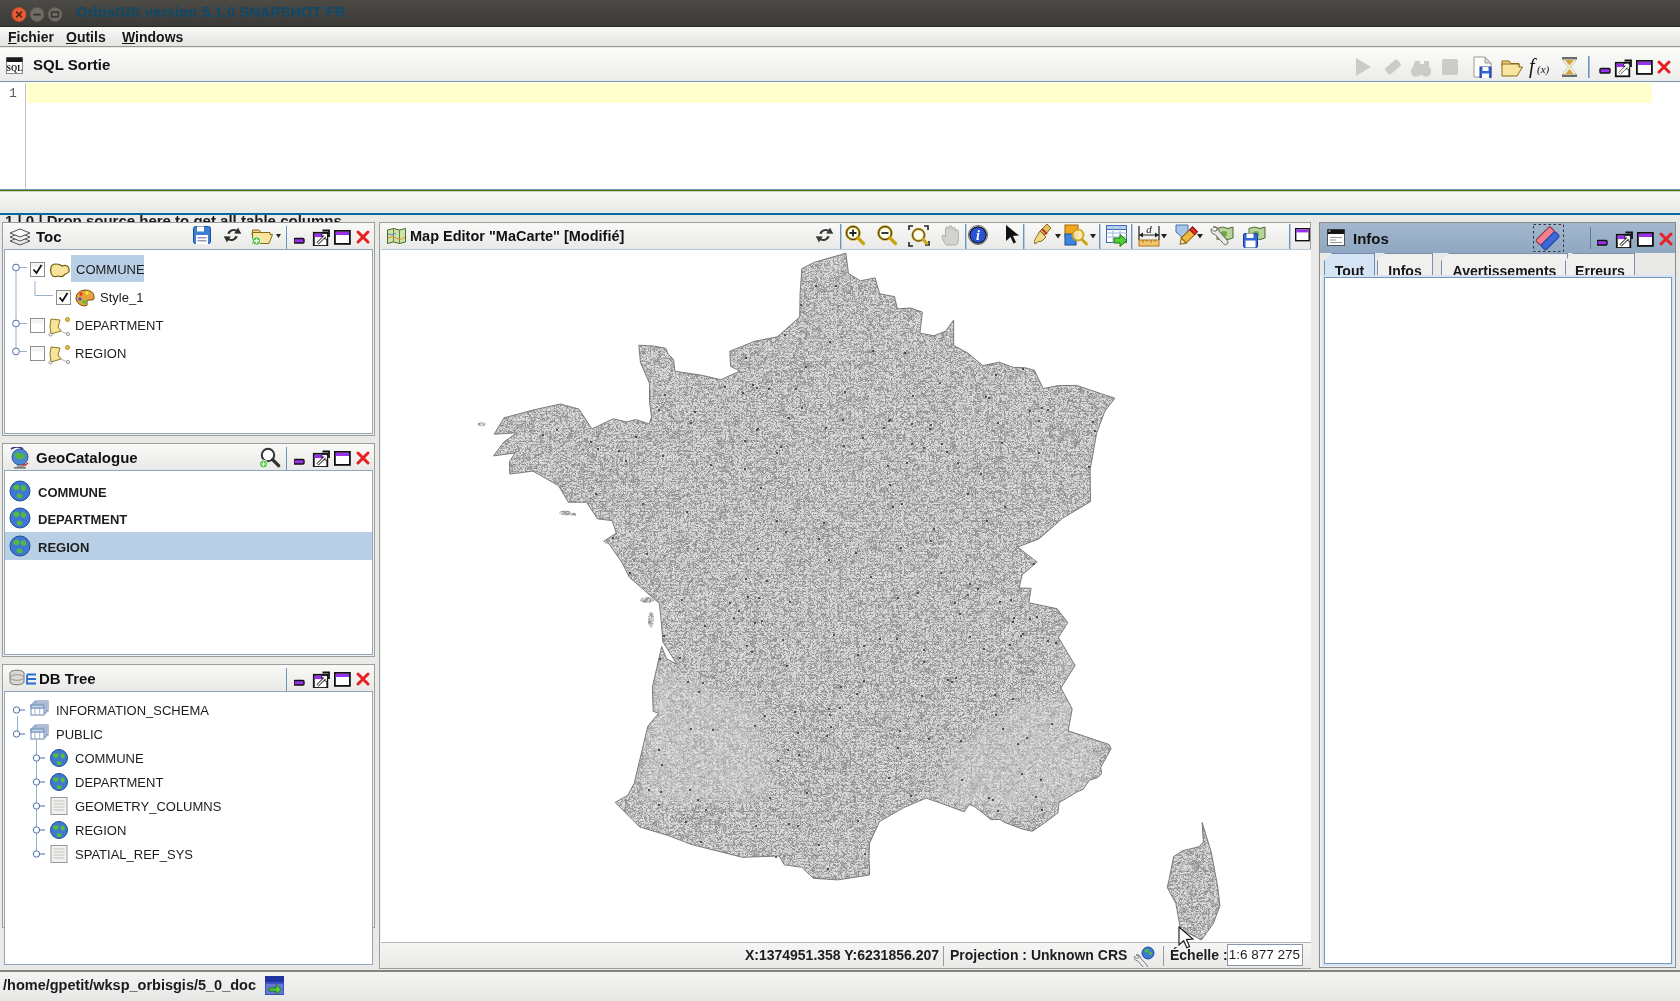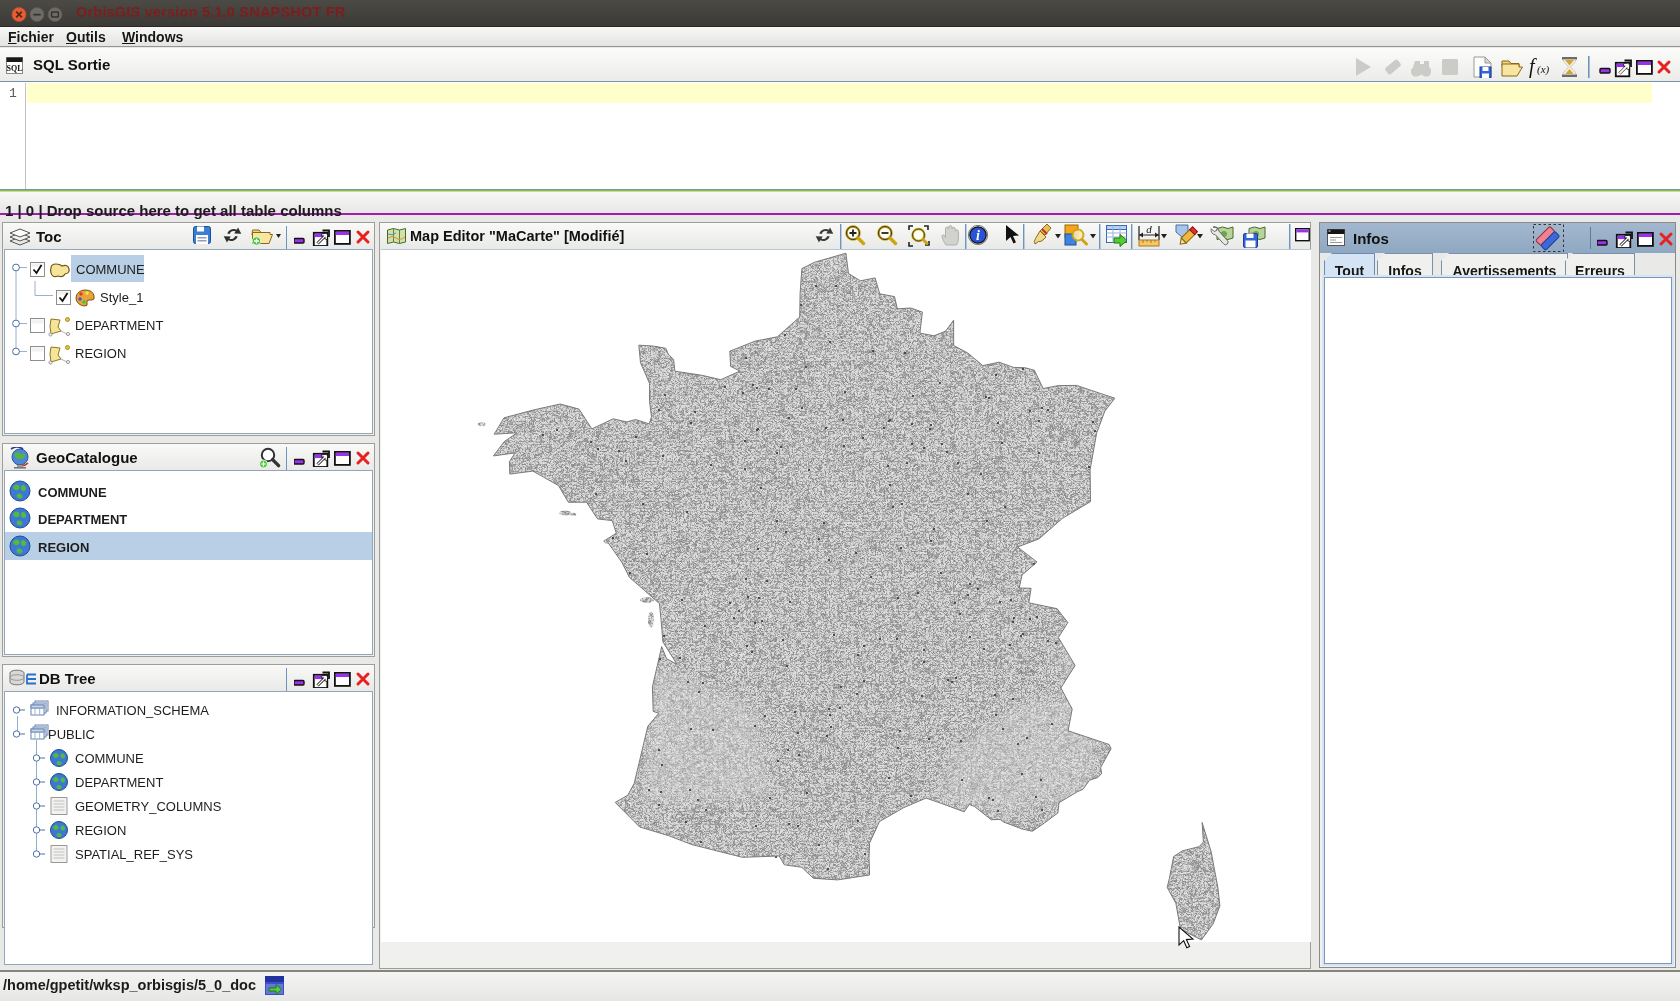--- a/index.html
+++ b/index.html
@@ -1,30 +1,30 @@
 <!DOCTYPE html>
 <html><head><meta charset="utf-8"><style>
 *{margin:0;padding:0;box-sizing:border-box}
 html,body{width:1680px;height:1001px;overflow:hidden;font-family:"Liberation Sans",sans-serif;background:#e9e9e8}
 #app{position:absolute;left:0;top:0;width:1680px;height:1001px}
 .abs{position:absolute}
 .titlebar{left:0;top:0;width:1680px;height:27px;background:linear-gradient(#4b4a45,#3b3a36);border-bottom:1px solid #282724}
-.titletext{left:76px;top:4px;font-size:14.5px;font-weight:bold;color:#7f1d1d;letter-spacing:.2px}
+.titletext{left:76px;top:4px;font-size:14.5px;font-weight:bold;color:#0c4a6e;letter-spacing:.2px}
 .menubar{left:0;top:27px;width:1680px;height:20px;background:linear-gradient(#f7f7f6,#e4e4e2);border-bottom:1px solid #96968f}
 .menuitem{top:29px;font-size:14px;font-weight:bold;color:#161616}
 .menuitem span{text-decoration:underline}
-.sqlpanel{left:0;top:48px;width:1680px;height:167px;background:#84cc16;border-bottom:2px solid #a21caf}
+.sqlpanel{left:0;top:48px;width:1680px;height:167px;background:#4d7c0f;border-bottom:2px solid #0369a1}
 .sqlhead{left:0;top:0;width:1680px;height:33px;background:linear-gradient(#fcfcfb,#ebebe9)}
 .ptitle{font-weight:bold;font-size:15px;color:#111}
 .sqledit{left:0;top:33px;width:1680px;height:109px;background:#fff;border-top:1px solid #7593ad;border-bottom:1px solid #7593ad}
 .gutter{left:0;top:1px;width:26px;height:106px;background:#fff;border-right:1px solid #c2c2bf}
 .lineno{left:9px;top:3px;font-family:"Liberation Mono",monospace;font-size:13px;color:#5a5a5a}
 .yellowline{left:27px;top:1px;width:1625px;height:20px;background:#ffffcb}
 .sqlstatus{left:0;top:143px;width:1680px;height:22px;background:linear-gradient(#f8f8f7,#e7e7e5);border-top:1px solid #cfcfcc}
-.sqlstatus div{margin:10px 0 0 5px;font-size:15px;font-weight:bold;color:#1b1b1b}
+.sqlstatus div{margin:20px 0 0 5px;font-size:15px;font-weight:bold;color:#1b1b1b}
 .panel{background:#f0f0ef;border:1px solid #9d9d99}
 .phead{left:0;top:0;right:0;height:26px;background:linear-gradient(#f9f9f8,#e9e9e7)}
 .pheadblue{left:0;top:0;right:0;height:30px;background:linear-gradient(#a3b8cf,#8fa7c1)}
 .pcontent{background:#fff;border:1px solid #93a5ba}
 .sep{width:1px;background:#6d94bd;top:3px;bottom:3px}
 .row{position:absolute;font-size:13px;color:#1d1d1d;white-space:nowrap}
 .hl{background:#b8cfe5}
 .treeline{position:absolute;background:#94aecc}
 .bottombar{left:0;top:970px;width:1680px;height:31px;background:linear-gradient(#f4f4f3,#e6e6e4);border-top:2px solid #85847e}
 .bottombar div{margin:5px 13px 0 3px;font-size:14.5px;font-weight:bold;color:#1b1b1b}
@@ -401,21 +401,21 @@
   <svg class="abs" style="left:25px;top:32px" width="22" height="20">
           <g>
             <rect x="5" y="1" width="13" height="10" fill="#eef2fa" stroke="#6b86b2"></rect>
             <rect x="3" y="3" width="13" height="10" fill="#eef2fa" stroke="#6b86b2"></rect>
             <rect x="1" y="5" width="13" height="10" fill="#fff" stroke="#6b86b2"></rect>
             <path d="M1,8 h13 M5,5 v10 M9.7,5 v10" stroke="#9db4d4" fill="none"></path>
             <rect x="1" y="5" width="13" height="3" fill="#c5d5ee" stroke="#6b86b2"></rect>
           </g>
         </svg>
   <div class="row" style="left:51px;top:11px">INFORMATION_SCHEMA</div>
-  <div class="row" style="left:43px;top:35px">PUBLIC</div>
+  <div class="row" style="left:51px;top:35px">PUBLIC</div>
 
   <svg class="abs" style="left:45px;top:57px" width="20" height="20">
           <circle cx="9" cy="9" r="8.5" fill="#3e77d4" stroke="#1c4f92"></circle>
           <path d="M3,5.5 q2.5,-2.5 4.5,-1 q1.8,1.3 0.8,3 q-1.3,2 -3.5,1.2 q-2,-0.8 -1.8,-3.2 Z M11.5,4.5 q3,-0.5 3.5,2 q0.5,2.5 -1.8,3 q-2.2,0.5 -2.7,-1.7 q-0.4,-2 1,-3.3 Z M7,12.5 q2,-1 3.8,0.3 q1.7,1.3 0.5,2.6 q-1.7,1.3 -3.5,0.5 q-1.7,-0.9 -0.8,-3.4 Z" fill="#54b93e"></path>
         </svg>
   <div class="row" style="left:70px;top:59px">COMMUNE</div>
   <svg class="abs" style="left:45px;top:81px" width="20" height="20">
           <circle cx="9" cy="9" r="8.5" fill="#3e77d4" stroke="#1c4f92"></circle>
           <path d="M3,5.5 q2.5,-2.5 4.5,-1 q1.8,1.3 0.8,3 q-1.3,2 -3.5,1.2 q-2,-0.8 -1.8,-3.2 Z M11.5,4.5 q3,-0.5 3.5,2 q0.5,2.5 -1.8,3 q-2.2,0.5 -2.7,-1.7 q-0.4,-2 1,-3.3 Z M7,12.5 q2,-1 3.8,0.3 q1.7,1.3 0.5,2.6 q-1.7,1.3 -3.5,0.5 q-1.7,-0.9 -0.8,-3.4 Z" fill="#54b93e"></path>
         </svg>
@@ -822,20 +822,33 @@
             <rect x="998" y="599" width="2" height="2"></rect>
             <rect x="775" y="450" width="2" height="2"></rect>
             <rect x="744" y="576" width="2" height="2"></rect>
           </g>
   <g fill="none" stroke="#6e6e6c" stroke-width="0.9">
    <path d="M844.9,251.2L813.4,260.3L800.9,266.6L799.1,291.2L798.7,315.0L776.4,334.8L753.9,339.2L728.8,349.2L729.6,364.4L738.9,369.1L719.7,377.7L701.0,373.3L673.9,369.2L672.6,357.5L667.3,352.2L664.8,346.3L652.7,344.1L637.8,343.2L639.5,360.7L648.6,381.5L648.5,399.6L650.5,414.8L648.2,421.9L634.6,417.5L625.8,419.9L612.2,416.8L590.9,426.9L578.0,407.1L559.3,402.0L533.5,407.7L503.0,415.8L493.2,432.2L516.0,430.8L503.1,439.7L492.5,453.9L514.1,450.9L508.4,459.8L508.8,472.1L531.9,469.1L557.5,483.6L567.4,500.3L585.5,500.2L596.6,516.9L611.2,518.6L615.3,531.2L605.0,537.7L620.9,560.4L628.4,575.3L658.4,601.5L660.0,617.5L661.9,639.9L676.0,662.3L665.6,656.7L660.7,644.6L651.4,684.9L652.2,709.4L657.8,711.2L646.8,724.3L633.2,781.3L626.8,793.2L614.2,800.4L638.7,825.0L667.4,833.6L690.9,842.6L741.4,855.3L778.2,854.0L783.3,862.8L800.8,865.3L812.4,876.3L836.5,877.9L868.5,873.0L868.5,867.9L868.0,856.4L868.5,841.2L878.5,819.6L902.6,805.7L925.1,796.1L940.9,801.6L963.2,809.8L968.2,802.5L973.5,804.5L990.2,817.7L999.2,817.5L1003.0,820.2L1020.6,826.8L1031.3,829.3L1043.6,820.9L1056.9,810.9L1058.0,800.7L1076.4,789.7L1082.0,787.3L1088.4,778.3L1096.6,775.6L1100.6,771.8L1099.7,765.4L1110.1,746.7L1108.2,742.5L1067.1,728.8L1071.2,707.0L1059.9,685.9L1074.1,663.5L1057.4,635.5L1066.8,620.6L1056.1,606.7L1027.8,600.8L1030.1,586.3L1018.2,586.0L1021.1,572.9L1036.0,560.0L1016.6,545.0L1037.9,536.9L1061.5,516.3L1089.5,499.6L1089.1,467.8L1095.6,431.3L1103.8,409.2L1113.9,396.2L1099.3,391.4L1075.6,383.4L1057.2,383.6L1042.2,386.5L1033.3,368.2L1023.8,365.7L1012.5,365.4L998.2,360.2L981.8,363.6L966.9,351.1L952.7,343.5L952.6,318.2L944.5,329.2L932.9,333.8L918.9,331.1L921.4,310.1L909.8,306.0L896.4,306.8L893.5,294.6L878.7,291.8L874.1,275.9L859.4,278.8L847.5,271.5Z"></path>
    <path d="M1201.1,820.5L1210.1,849.5L1216.8,885.2L1218.9,903.8L1212.2,921.8L1200.4,937.9L1179.5,927.2L1174.9,901.5L1166.2,885.4L1168.3,876.6L1172.6,854.6L1181.2,848.9L1198.0,844.7L1202.4,840.0Z"></path>
   </g>
  </svg>
  </div>
+ <div class="abs mapstatus">
+  <div class="abs" style="top:4px;left:355px;width:203px;text-align:right">X:1374951.358 Y:6231856.207</div>
+  <div class="abs" style="top:3px;left:562px;width:1px;height:20px;background:#9a9a97"></div>
+  <div class="abs" style="top:4px;left:569px">Projection : Unknown CRS</div>
+  <svg class="abs" style="left:753px;top:2px" width="22" height="22">
+          <circle cx="14" cy="8" r="6" fill="#3e77d4" stroke="#1c4f92"></circle>
+          <path d="M10.5,5 q2,-1.8 3.5,-0.7 q1.4,1 0.6,2.3 q-1,1.5 -2.7,0.9 q-1.5,-0.6 -1.4,-2.5 Z M16.5,6.5 q1.8,0.2 1.6,1.9 q-0.3,1.7 -2,1.5 q-1.6,-0.3 -1.3,-1.9 q0.3,-1.4 1.7,-1.5 Z" fill="#54b93e"></path>
+          <path d="M2,10 a3.5,3.5 0 0,1 4.5,3.2 l6,6.5 a2,2 0 1,1 -2.8,2.8 l-6.2,-6.7 a3.5,3.5 0 0,1 -3,-4.6 l2.2,2.2 2,-0.8 0.8,-2 Z" fill="#ececea" stroke="#77777a"></path>
+        </svg>
+  <div class="abs" style="top:3px;left:782px;width:1px;height:20px;background:#9a9a97"></div>
+  <div class="abs" style="top:4px;left:789px">Échelle :</div>
+  <div class="abs" style="top:1px;left:846px;width:76px;height:22px;background:#fff;border:1px solid #8a98a8;font-weight:normal;font-size:13.5px;padding:2px 2px 0 0;text-align:right">1:6 877 275</div>
+ </div>
 </div>
 
 <svg class="abs" style="left:1176px;top:926px;z-index:50" width="22" height="26">
       <path d="M3,1 L3,19 L7.7,14.7 L10.8,21.8 L13.6,20.4 L10.4,13.6 L17,13 Z" fill="#fff" stroke="#111" stroke-width="1.1"></path>
     </svg>
 
 <div class="abs panel" style="left:1319px;top:222px;width:357px;height:746px;border-color:#8a8a86">
  <div class="abs pheadblue"></div>
  <svg class="abs" style="left:7px;top:6px" width="20" height="18">
         <rect x="0.5" y="0.5" width="17" height="16" fill="#fdfdfc" stroke="#555"></rect>

